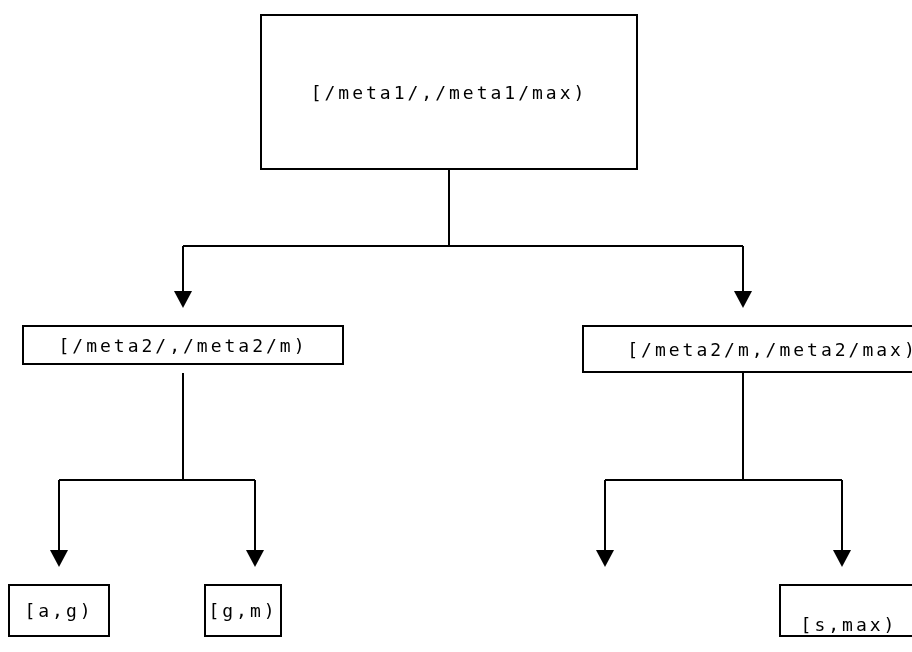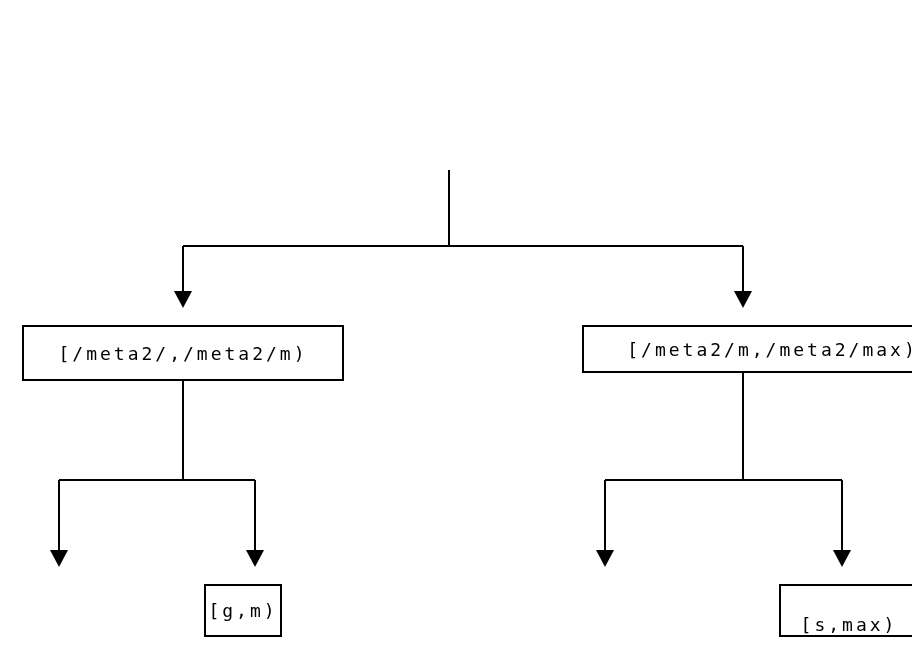--- a/index.html
+++ b/index.html
@@ -32,21 +32,21 @@
     justify-content: center;
   }
   .node .label {
     color: #000000;
     font-size: 18px;
     letter-spacing: 3px;
     white-space: nowrap;
   }
   
   .node-root   { left: 260px; top: 14px;  width: 378px; height: 156px; }
-  .node-left   { left: 22px;  top: 325px; width: 322px; height: 56px; }
+  .node-left   { left: 22px;  top: 325px; width: 322px; height: 40px; }
   .node-right  { left: 582px; top: 325px; width: 381px; height: 48px; }
   .node-ag     { left: 8px;   top: 584px; width: 102px; height: 53px; }
   .node-gm     { left: 204px; top: 584px; width: 78px; height: 53px; }
   .node-ms     { left: 554px; top: 584px; width: 101px; height: 53px; }
   .node-smax   { left: 779px; top: 584px; width: 140px; height: 53px; align-items: flex-end; }
   .edge { stroke: #000000; stroke-width: 2; fill: none; }
   .arrowhead { fill: #000000; stroke: none; }
 </style>
 </head>
 <body>
@@ -70,29 +70,35 @@
     <polygon class="arrowhead" points="246,550 264,550 255,567"></polygon>
 
     <path class="edge" d="M743 373 L743 480"></path>
     <path class="edge" d="M605 480 L842 480"></path>
     <path class="edge" d="M605 480 L605 550"></path>
     <path class="edge" d="M842 480 L842 550"></path>
     <polygon class="arrowhead" points="596,550 614,550 605,567"></polygon>
     <polygon class="arrowhead" points="833,550 851,550 842,567"></polygon>
   </svg>
 
+  <div class="node node-root">
+    <span class="label">[/meta1/,/meta1/max)</span>
+  </div>
 
   <div class="node node-left">
     <span class="label">[/meta2/,/meta2/m)</span>
   </div>
 
   <div class="node node-right">
     <span class="label">[/meta2/m,/meta2/max)</span>
   </div>
 
+  <div class="node node-ag">
+    <span class="label">[a,g)</span>
+  </div>
 
   <div class="node node-gm">
     <span class="label">[g,m)</span>
   </div>
 
 
   <div class="node node-smax">
     <span class="label">[s,max)</span>
   </div>
 

